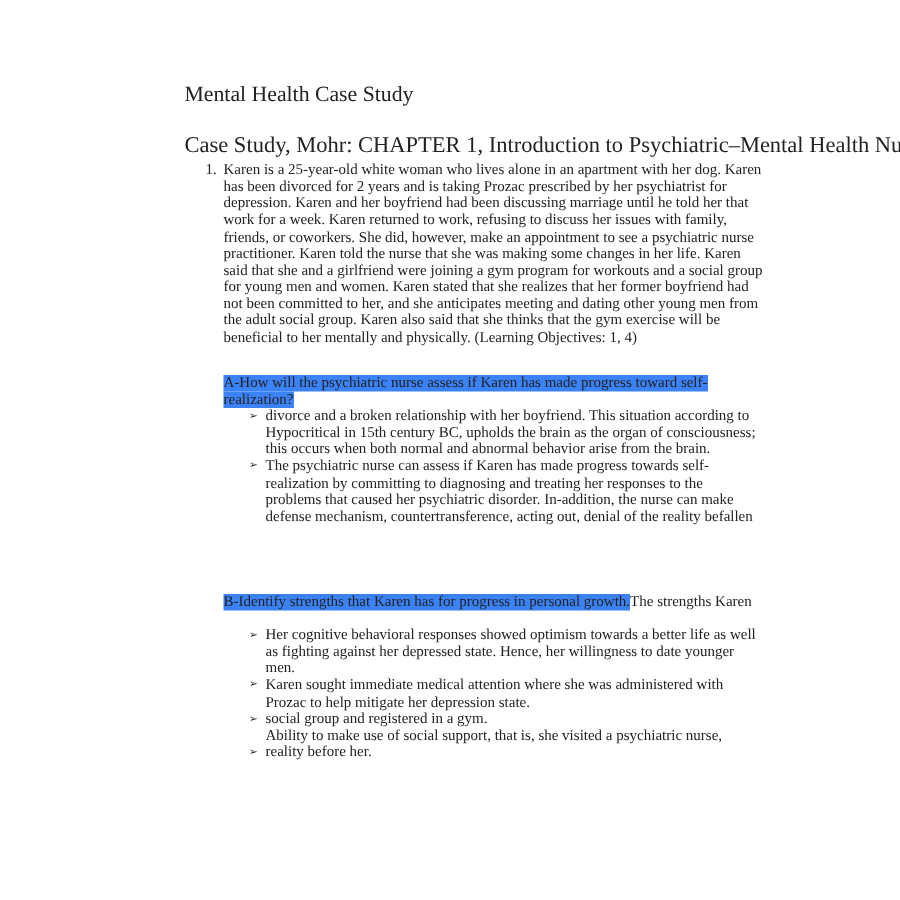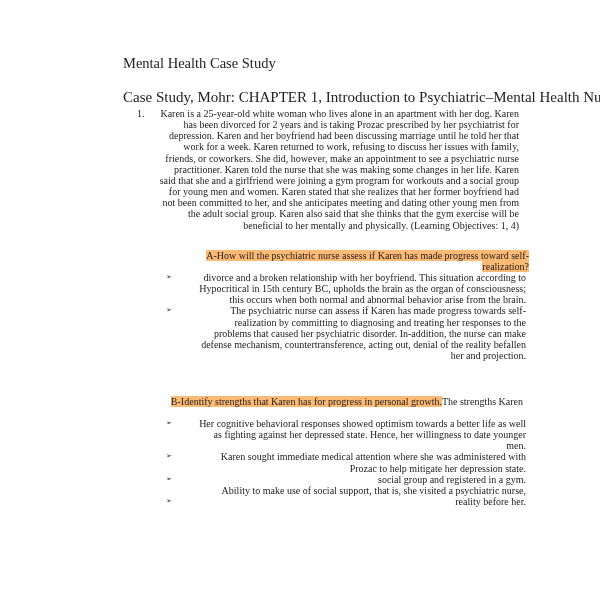--- a/index.html
+++ b/index.html
@@ -53,22 +53,22 @@
       position: absolute;
       left: 14px;
       top: 0;
     }
     .ol-body {
       position: absolute;
       left: 26px;
       top: 0;
       width: 370px;
     }
-    .line { display: block; white-space: nowrap; text-align: right; }
-    .hl { background: #fdba74; }
+    .line { display: block; white-space: nowrap; }
+    .hl { background: #3b82f6; }
     .qA {
       position: absolute;
       left: 149px;
       top: 250px;
       width: 380px;
     }
     .bullets {
       position: absolute;
       left: 166px;
       width: 360px;
@@ -130,21 +130,20 @@
       <span class="line">divorce and a broken relationship with her boyfriend. This situation according to</span>
       <span class="line">Hypocritical in 15th century BC, upholds the brain as the organ of consciousness;</span>
       <span class="line">this occurs when both normal and abnormal behavior arise from the brain.</span>
     </div>
     <div class="bullet">
       <span class="arrow">➢</span>
       <span class="line">The psychiatric nurse can assess if Karen has made progress towards self-</span>
       <span class="line">realization by committing to diagnosing and treating her responses to the</span>
       <span class="line">problems that caused her psychiatric disorder. In-addition, the nurse can make</span>
       <span class="line">defense mechanism, countertransference, acting out, denial of the reality befallen</span>
-      <span class="line">her and projection.</span>
     </div>
   </div>
 
   <div class="qB txt">
     <span class="line first"><span class="hl">B-Identify strengths that Karen has for progress in personal growth.</span><span>The strengths Karen</span></span>
   </div>
 
   <div class="bullets txt" style="top:418px;">
     <div class="bullet">
       <span class="arrow">➢</span>

